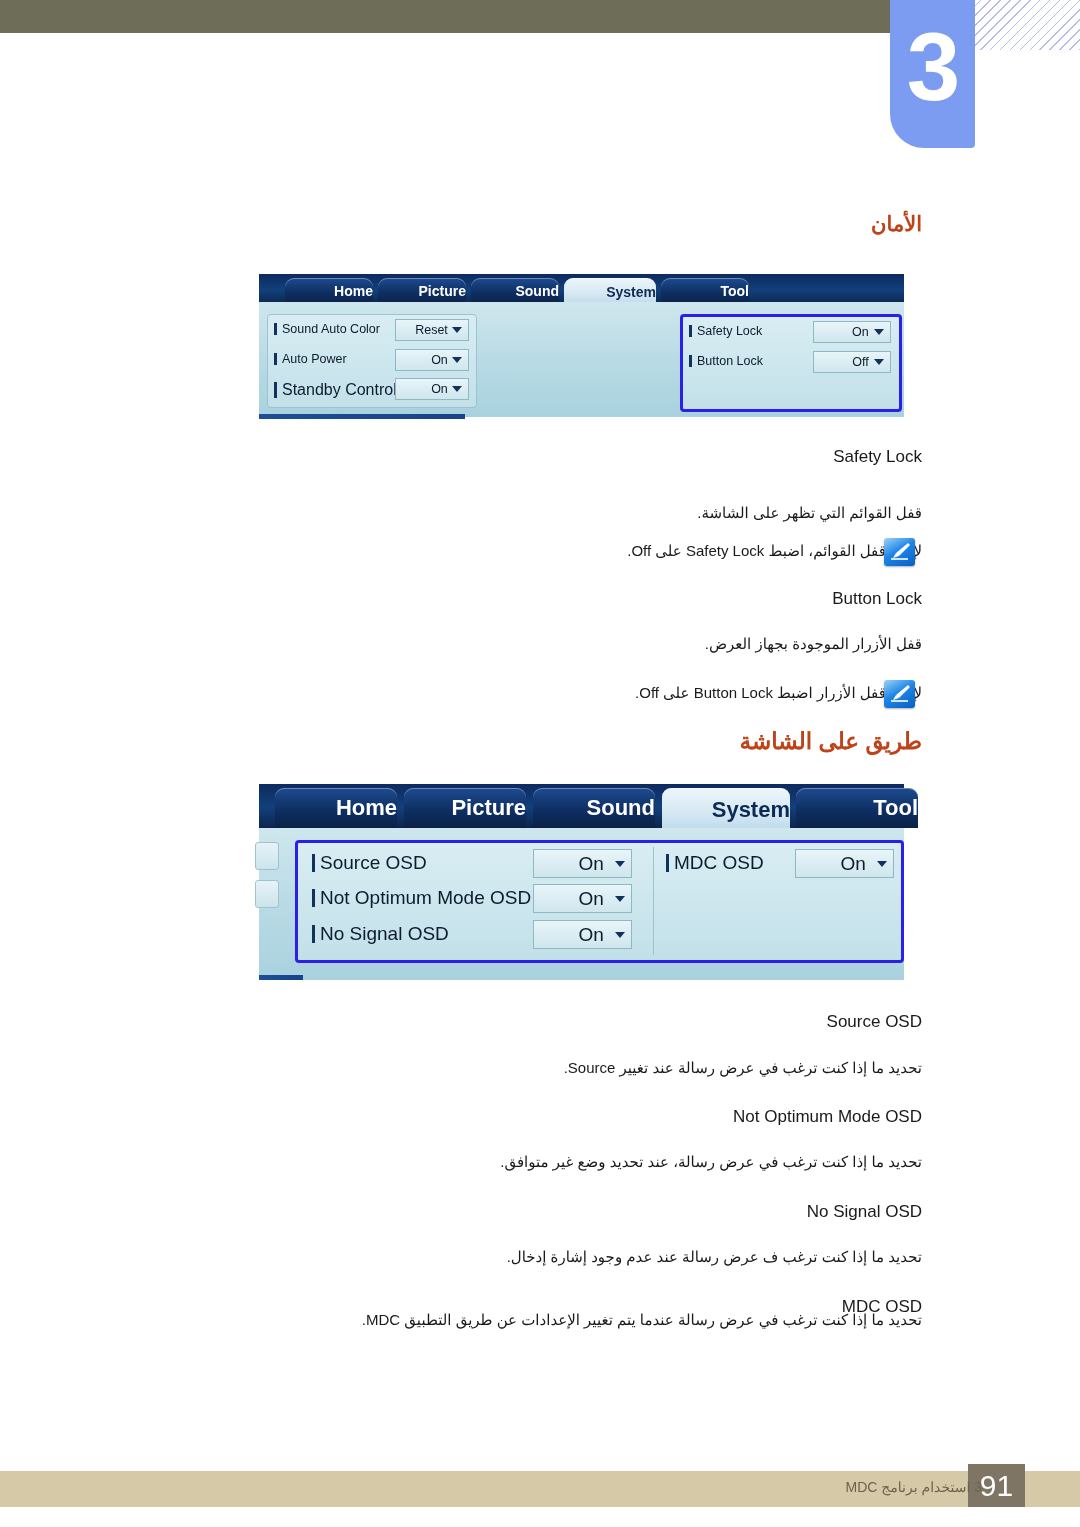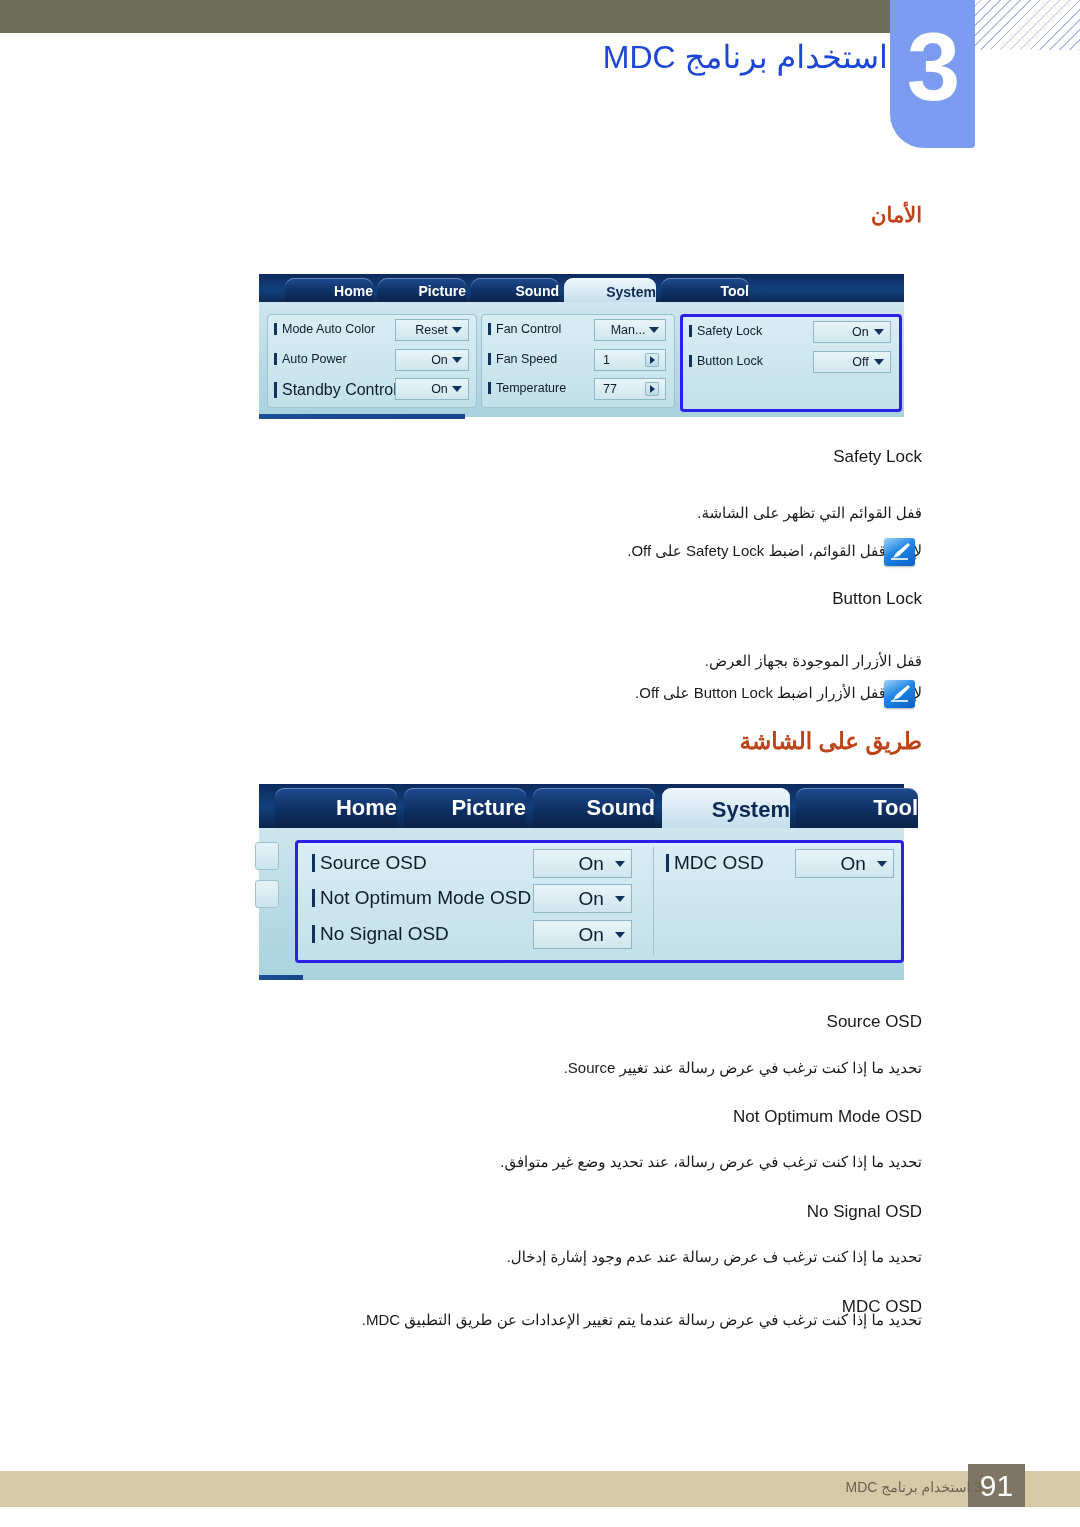--- a/index.html
+++ b/index.html
@@ -40,21 +40,21 @@
     color:#1c46d6;font-size:32px;
     direction:rtl;text-align:right;white-space:nowrap;
   }
 
   
   .sec-head{
     position:absolute;right:158px;
     color:#bf4318;font-size:21px;font-weight:bold;
     direction:rtl;text-align:right;white-space:nowrap;
   }
-  .sec-head.h1{top:203px;text-align:center;}
+  .sec-head.h1{top:212px;text-align:center;}
   .sec-head.h2{top:728px;font-size:23px;}
 
   
   .shot{position:absolute;}
   .tab{
     position:absolute;top:4px;
     background:linear-gradient(180deg,#1d4b90 0%,#0e2f63 55%,#0a2247 100%);
     border-top-left-radius:9px;border-top-right-radius:9px;
     color:#ffffff;font-weight:bold;text-align:right;
     box-shadow:inset 0 1px 0 rgba(255,255,255,.35);
@@ -159,21 +159,20 @@
   }
 </style>
 </head>
 <body>
 
 <div class="header">
   <div class="header-bar"></div>
   <div class="header-hatch"></div>
   <div class="chapter-tab"></div>
   <div class="chapter-num">3</div>
-  <div class="header-title">استخدام برنامج MDC</div>
 </div>
 
 <div class="sec-head h1">الأمان</div>
 
 <div class="shot" style="left:259px;top:274px;width:645px;height:145px;">
 
   <div style="position:absolute;left:0;top:0;width:645px;height:32px;background:linear-gradient(180deg,#0d2a5e 0%,#12407c 50%,#0a2248 100%);"></div>
 
   <div class="tab" style="left:26px;width:88px;height:26px;line-height:26px;font-size:14px;">
     <span>Home</span>
@@ -187,58 +186,39 @@
   <div class="tab active" style="left:305px;width:92px;height:28px;line-height:28px;font-size:14px;">
     <span>System</span>
   </div>
   <div class="tab" style="left:402px;width:88px;height:26px;line-height:26px;font-size:14px;">
     <span>Tool</span>
   </div>
 
   <div class="panelarea" style="left:0;top:28px;width:645px;height:115px;"></div>
 
   <div class="group" style="left:8px;top:40px;width:208px;height:92px;">
-    <div class="rowlabel" style="left:14px;top:7px;font-size:12.5px;">Mode Auto Color</div>
+    <div class="rowlabel" style="left:14px;top:7px;font-size:12.5px;">Sound Auto Color</div>
     <div class="combo" style="left:127px;top:4px;width:72px;height:20px;font-size:12.5px;line-height:20px;">
       <span class="val">Reset</span>
       <span class="arrow"></span>
     </div>
 
     <div class="rowlabel" style="left:14px;top:37px;font-size:12.5px;">Auto Power</div>
     <div class="combo" style="left:127px;top:34px;width:72px;height:20px;font-size:12.5px;line-height:20px;">
       <span class="val">On</span>
       <span class="arrow"></span>
     </div>
 
     <div class="rowlabel" style="left:14px;top:66px;font-size:16px;">Standby Control</div>
     <div class="combo" style="left:127px;top:63px;width:72px;height:20px;font-size:12.5px;line-height:20px;">
       <span class="val">On</span>
       <span class="arrow"></span>
     </div>
   </div>
 
-  <div class="group" style="left:222px;top:40px;width:192px;height:92px;">
-    <div class="rowlabel" style="left:14px;top:7px;font-size:12.5px;">Fan Control</div>
-    <div class="combo" style="left:112px;top:4px;width:70px;height:20px;font-size:12.5px;line-height:20px;">
-      <span class="val">Man...</span>
-      <span class="arrow"></span>
-    </div>
-
-    <div class="rowlabel" style="left:14px;top:37px;font-size:12.5px;">Fan Speed</div>
-    <div class="combo spin" style="left:112px;top:34px;width:70px;height:20px;font-size:12.5px;line-height:20px;">
-      <span class="val">1</span>
-      <span class="arrow"></span>
-    </div>
-
-    <div class="rowlabel" style="left:14px;top:66px;font-size:12.5px;">Temperature</div>
-    <div class="combo spin" style="left:112px;top:63px;width:70px;height:20px;font-size:12.5px;line-height:20px;">
-      <span class="val">77</span>
-      <span class="arrow"></span>
-    </div>
-  </div>
 
   <div class="group sel" style="left:421px;top:40px;width:216px;height:92px;">
     <div class="rowlabel" style="left:14px;top:7px;font-size:12.5px;">Safety Lock</div>
     <div class="combo" style="left:130px;top:4px;width:76px;height:20px;font-size:12.5px;line-height:20px;">
       <span class="val">On</span>
       <span class="arrow"></span>
     </div>
 
     <div class="rowlabel" style="left:14px;top:37px;font-size:12.5px;">Button Lock</div>
     <div class="combo" style="left:130px;top:34px;width:76px;height:20px;font-size:12.5px;line-height:20px;">
@@ -256,21 +236,21 @@
 <div class="note-icon" style="right:165px;top:538px;">
   <svg width="23" height="22" viewBox="0 0 23 22">
     <path d="M20 2 L8 12 L11 15 L22 4 Z" fill="#ffffff"></path>
     <path d="M19 6 L9 14" stroke="#ffffff" stroke-width="1.2" fill="none"></path>
     <path d="M3 18 L20 18" stroke="#ffffff" stroke-width="1.6" fill="none"></path>
     <path d="M8 12 L5 17 L11 15 Z" fill="#ffffff"></path>
   </svg>
 </div>
 
 <div class="term" style="top:589px;">Button Lock</div>
-<div class="desc" style="top:652px;">قفل الأزرار الموجودة بجهاز العرض.</div>
+<div class="desc" style="top:635px;">قفل الأزرار الموجودة بجهاز العرض.</div>
 <div class="note" style="top:684px;">لإلغاء قفل الأزرار اضبط Button Lock على Off.</div>
 <div class="note-icon" style="right:165px;top:680px;">
   <svg width="23" height="22" viewBox="0 0 23 22">
     <path d="M20 2 L8 12 L11 15 L22 4 Z" fill="#ffffff"></path>
     <path d="M19 6 L9 14" stroke="#ffffff" stroke-width="1.2" fill="none"></path>
     <path d="M3 18 L20 18" stroke="#ffffff" stroke-width="1.6" fill="none"></path>
     <path d="M8 12 L5 17 L11 15 Z" fill="#ffffff"></path>
   </svg>
 </div>
 

